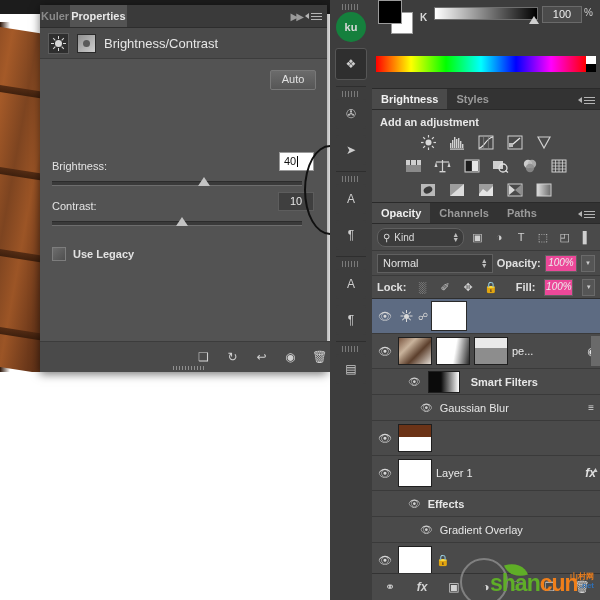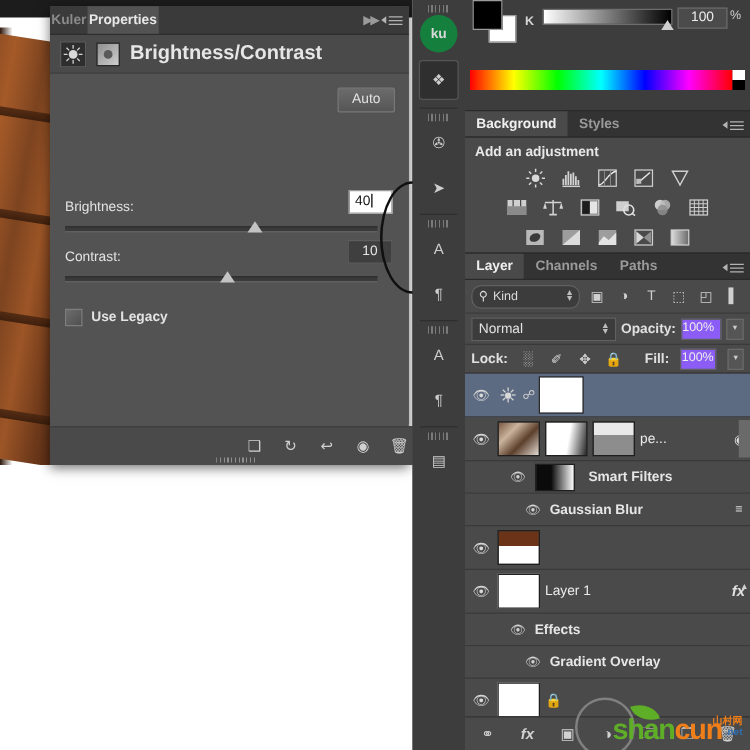--- a/index.html
+++ b/index.html
@@ -40,21 +40,21 @@
   .menu-ico .tri{position:absolute;left:-4px;top:2px;width:0;height:0;border-top:3px solid transparent;border-bottom:3px solid transparent;border-right:4px solid #b4b4b4;}
 
   .props-head{height:30px;background:#4a4a4a;border-bottom:1px solid #3c3c3c;display:flex;align-items:center;padding-left:8px;gap:8px;}
   .bc-icon{width:19px;height:19px;background:#2e2e2e;border:1px solid #5c5c5c;position:relative;}
   .sun{position:absolute;left:50%;top:50%;width:7px;height:7px;margin:-3.5px 0 0 -3.5px;border-radius:50%;background:#d8d8d8;}
   .ray{position:absolute;left:50%;top:50%;width:1px;height:15px;margin:-7.5px 0 0 -0.5px;}
   .ray::before,.ray::after{content:"";position:absolute;left:0;width:1px;height:3px;background:#d8d8d8;}
   .ray::before{top:0;}.ray::after{bottom:0;}
   .thumb-sm{width:17px;height:17px;background:linear-gradient(135deg,#8f8f8f,#cfcfcf);border:1px solid #2a2a2a;position:relative;}
   .thumb-sm::after{content:"";position:absolute;left:5px;top:5px;width:7px;height:7px;border-radius:50%;background:#5a5a5a;}
-  .props-title{font-size:16px;font-weight:bold;color:#e6e6e6;}
+  .props-title{font-size:13px;font-weight:normal;color:#e6e6e6;}
 
   .props-body{position:relative;height:280px;background:#535353;padding-left:37px;}
   .auto-btn{position:absolute;right:11px;top:11px;width:44px;height:18px;line-height:17px;text-align:center;
     background:linear-gradient(180deg,#6b6b6b,#565656);border:1px solid #787878;border-radius:2px;
     color:#e2e2e2;font-size:11px;}
   .field-label{position:absolute;left:12px;font-size:11px;color:#e3e3e3;}
   .lbl-bri{top:101px;}
   .lbl-con{top:141px;}
   .num-box{position:absolute;right:13px;width:34px;height:17px;line-height:16px;text-align:center;font-size:11px;}
   .num-box.active{background:#ffffff;color:#111;border:1px solid #9a9a9a;top:93px;text-align:left;padding-left:4px;width:29px;}
@@ -118,21 +118,21 @@
   
   .layerpanel{position:absolute;left:0;top:202px;width:228px;height:398px;background:#3d3d3d;}
   .lay-tools{height:26px;background:#4a4a4a;display:flex;align-items:center;padding:0 5px;gap:5px;border-bottom:1px solid #3a3a3a;}
   .kind-sel{width:76px;height:17px;background:#3c3c3c;border:1px solid #606060;border-radius:8px;display:flex;align-items:center;padding:0 5px;gap:4px;color:#dcdcdc;font-size:10px;position:relative;}
   .kind-sel .stepper{position:absolute;right:4px;top:3px;font-size:7px;line-height:5px;color:#bdbdbd;}
   .ltool{width:17px;height:17px;display:flex;align-items:center;justify-content:center;color:#d0d0d0;font-size:11px;}
   .blend-row{height:24px;background:#4a4a4a;display:flex;align-items:center;padding:0 5px;gap:4px;border-bottom:1px solid #3a3a3a;}
   .blend-sel{width:113px;height:17px;background:#3c3c3c;border:1px solid #606060;display:flex;align-items:center;padding:0 5px;color:#e2e2e2;font-size:11px;position:relative;}
   .blend-sel .stepper{position:absolute;right:4px;top:3px;font-size:7px;line-height:5px;color:#bdbdbd;}
   .lbl-b{font-size:11px;color:#e0e0e0;font-weight:bold;}
-  .opa-val{width:33px;height:15px;line-height:14px;text-align:left;background:#8b5cf6;border:1px solid #606060;font-size:10px;color:#ededed;}
+  .opa-val{width:33px;height:15px;line-height:14px;text-align:center;background:#ec4899;border:1px solid #606060;font-size:10px;color:#ededed;font-style:italic;}
   .mini-dd{width:13px;height:15px;background:#555;border:1px solid #6a6a6a;display:flex;align-items:center;justify-content:center;font-size:6px;color:#ccc;}
   .lock-row{height:22px;background:#4a4a4a;display:flex;align-items:center;padding:0 5px;gap:9px;border-bottom:1px solid #2f2f2f;}
   .lock-row .spacer{flex:1;}
 
   .layers-list{background:#4a4a4a;}
   .lrow{display:flex;align-items:center;height:34px;border-bottom:1px solid #3a3a3a;position:relative;}
   .lrow.selected{background:#5d6b82;}
   .eye{width:26px;text-align:center;color:#d7d7d7;font-size:11px;}
   .lthumb{width:32px;height:26px;background:#fff;border:1px solid #1f1f1f;margin-right:4px;flex:none;}
   .lthumb.mask{background:linear-gradient(100deg,#fff 55%,#2a2a2a 100%);}
@@ -142,21 +142,21 @@
   .lthumb.gradmask{background:linear-gradient(90deg,#0b0b0b 0 40%,#ffffff 100%);width:30px;height:20px;}
   .lthumb.adjust{background:#ffffff;border:2px solid #ffffff;outline:1px solid #2a2a2a;width:30px;height:24px;}
   .lname{font-size:11px;color:#eaeaea;flex:1;overflow:hidden;white-space:nowrap;}
   .lname.italic{font-style:italic;}
   .link-ico{width:11px;color:#d2d2d2;font-size:10px;margin-right:3px;}
   .adjbadge{width:16px;text-align:center;color:#e3e3e3;font-size:11px;}
   .sub-row{display:flex;align-items:center;height:25px;border-bottom:1px solid #3a3a3a;background:#4a4a4a;padding-left:36px;gap:7px;}
   .sub-row .eye-sm{color:#cfcfcf;font-size:10px;}
   .sub-label{font-size:11px;color:#e6e6e6;font-weight:bold;}
   .sub-row.deep{padding-left:48px;}
-  .sub-row.deep .sub-label{font-weight:bold;}
+  .sub-row.deep .sub-label{font-weight:normal;}
   .fx-mark{font-style:italic;font-weight:bold;color:#e0e0e0;font-size:12px;margin-right:4px;}
   .lock-mark{color:#d6d6d6;font-size:11px;margin-right:8px;}
   .scroll-tab{position:absolute;right:0;top:2px;width:9px;height:30px;background:#6a6a6a;}
   .scroll-arrow{position:absolute;right:1px;top:10px;font-size:7px;color:#d0d0d0;}
   .filt-icon{position:absolute;right:6px;color:#d8d8d8;font-size:10px;}
 
   .lay-foot{position:absolute;left:0;bottom:0;width:228px;height:26px;background:#4a4a4a;border-top:1px solid #333;
     display:flex;align-items:center;justify-content:center;gap:17px;}
   .fbtn{color:#d2d2d2;font-size:12px;display:flex;align-items:center;justify-content:center;width:15px;height:15px;}
 
@@ -282,21 +282,21 @@
       <span class="k-slider"></span>
       <span class="k-knob"></span>
       <span class="k-val">100</span>
       <span class="k-pct">%</span>
       <span class="ramp"></span>
       <span class="ramp-wb"></span>
     </div>
 
     <div class="adjpanel">
       <div class="paneltabs">
-        <div class="ptab active">Background</div>
+        <div class="ptab active">Brightness</div>
         <div class="ptab">Styles</div>
         <div class="tabbar-right">
           <span class="menu-ico">
               <i></i>
               <i></i>
               <i></i>
               <span class="tri"></span>
             </span>
         </div>
       </div>
@@ -446,21 +446,21 @@
                 <rect x="1" y="1" width="14" height="12" fill="url(#gmg)" stroke="#cfcfcf"></rect>
               </svg>
           </span>
         </div>
       </div>
     </div>
 
     <div class="layerpanel">
 
       <div class="paneltabs">
-        <div class="ptab active">Layer</div>
+        <div class="ptab active">Opacity</div>
         <div class="ptab">Channels</div>
         <div class="ptab">Paths</div>
         <div class="tabbar-right">
           <span class="menu-ico">
               <i></i>
               <i></i>
               <i></i>
               <span class="tri"></span>
             </span>
         </div>

